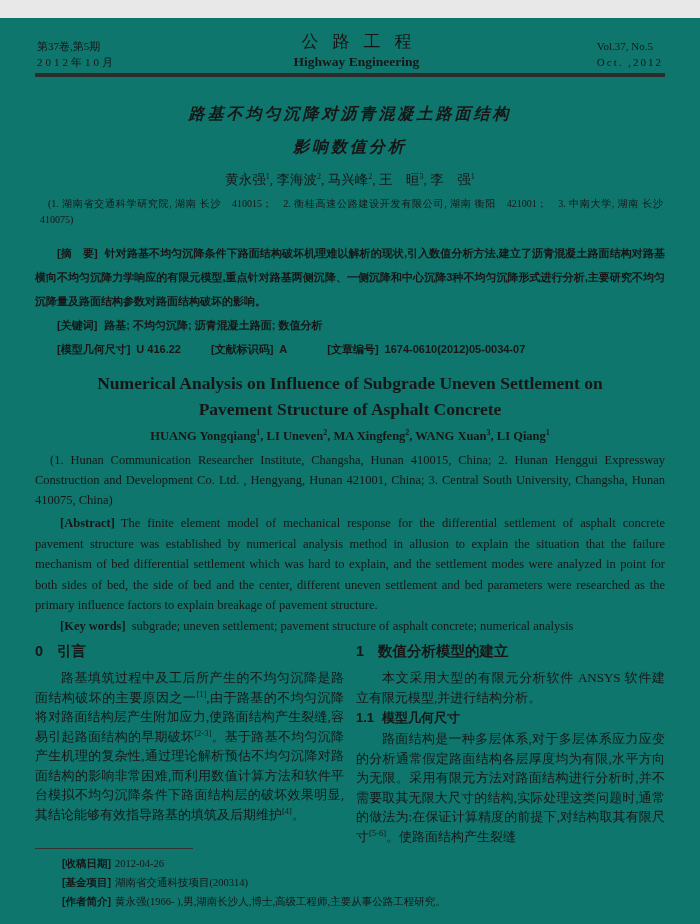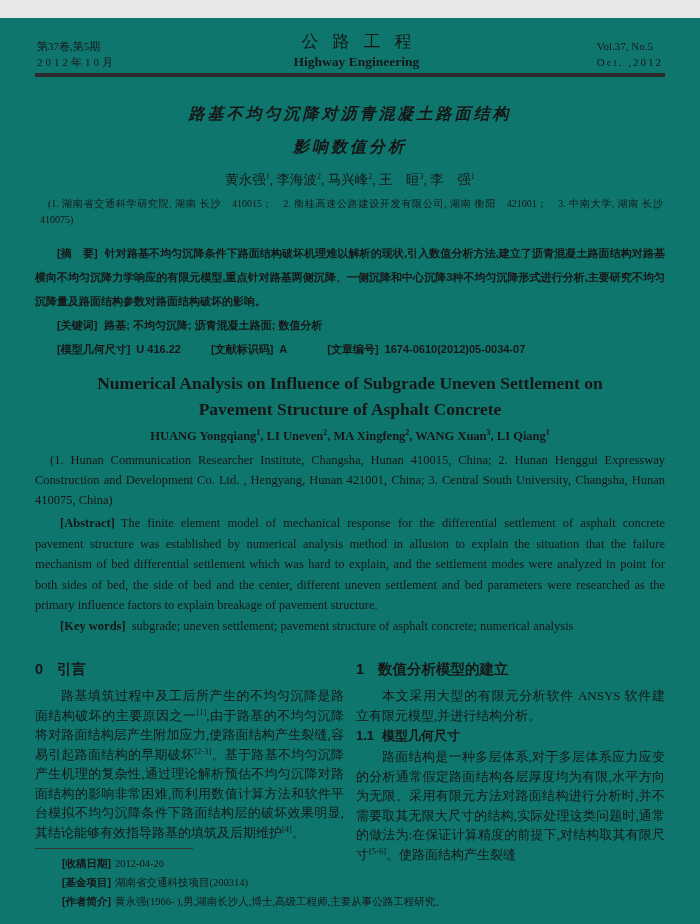--- a/index.html
+++ b/index.html
@@ -36,21 +36,21 @@
   .ci .val { margin-left:6px; font-weight:600; }
   
   .title-en { margin:9px 0 0; text-align:center; font-size:17.5px; font-weight:bold; line-height:26px; }
   .title-en .tl { display:block; }
   .authors-en { margin:7px 0 0; text-align:center; font-size:12.5px; font-weight:bold; }
   .affil-en { margin:6px 0 0; font-size:12.5px; line-height:20px; text-align:justify; text-indent:1.2em; }
   .abstract-en { margin:3px 0 0; font-size:12.5px; line-height:20.5px; text-align:justify; text-indent:2em; }
   .keywords-en { margin:0; font-size:12.5px; line-height:20.5px; text-align:justify; text-indent:2em; }
   .lbl-en { font-weight:bold; margin-right:6px; }
   
-  .columns { position:absolute; left:35px; right:35px; top:640px; display:flex; gap:12px; }
+  .columns { position:absolute; left:35px; right:35px; top:622px; display:flex; gap:12px; }
   .col { flex:1; min-width:0; }
   .sec-h { margin:2px 0 7px; font-family:"Liberation Sans", sans-serif; font-size:14.5px; font-weight:bold; }
   .sec-h .sec-t { margin-left:14px; }
   .body-p { margin:0; font-size:13px; line-height:19.5px; text-align:justify; text-indent:2em; }
   .subsec-h { margin:2px 0; font-family:"Liberation Sans", sans-serif; font-size:13px; font-weight:bold; }
   .subsec-h .sub-t { margin-left:8px; }
   .ref { font-size:8.5px; vertical-align:super; line-height:0; }
   
   .footnote { position:absolute; left:35px; top:830px; width:630px; }
   .fn-rule { width:158px; border-top:1.5px solid #333; margin:0 0 5px; }

